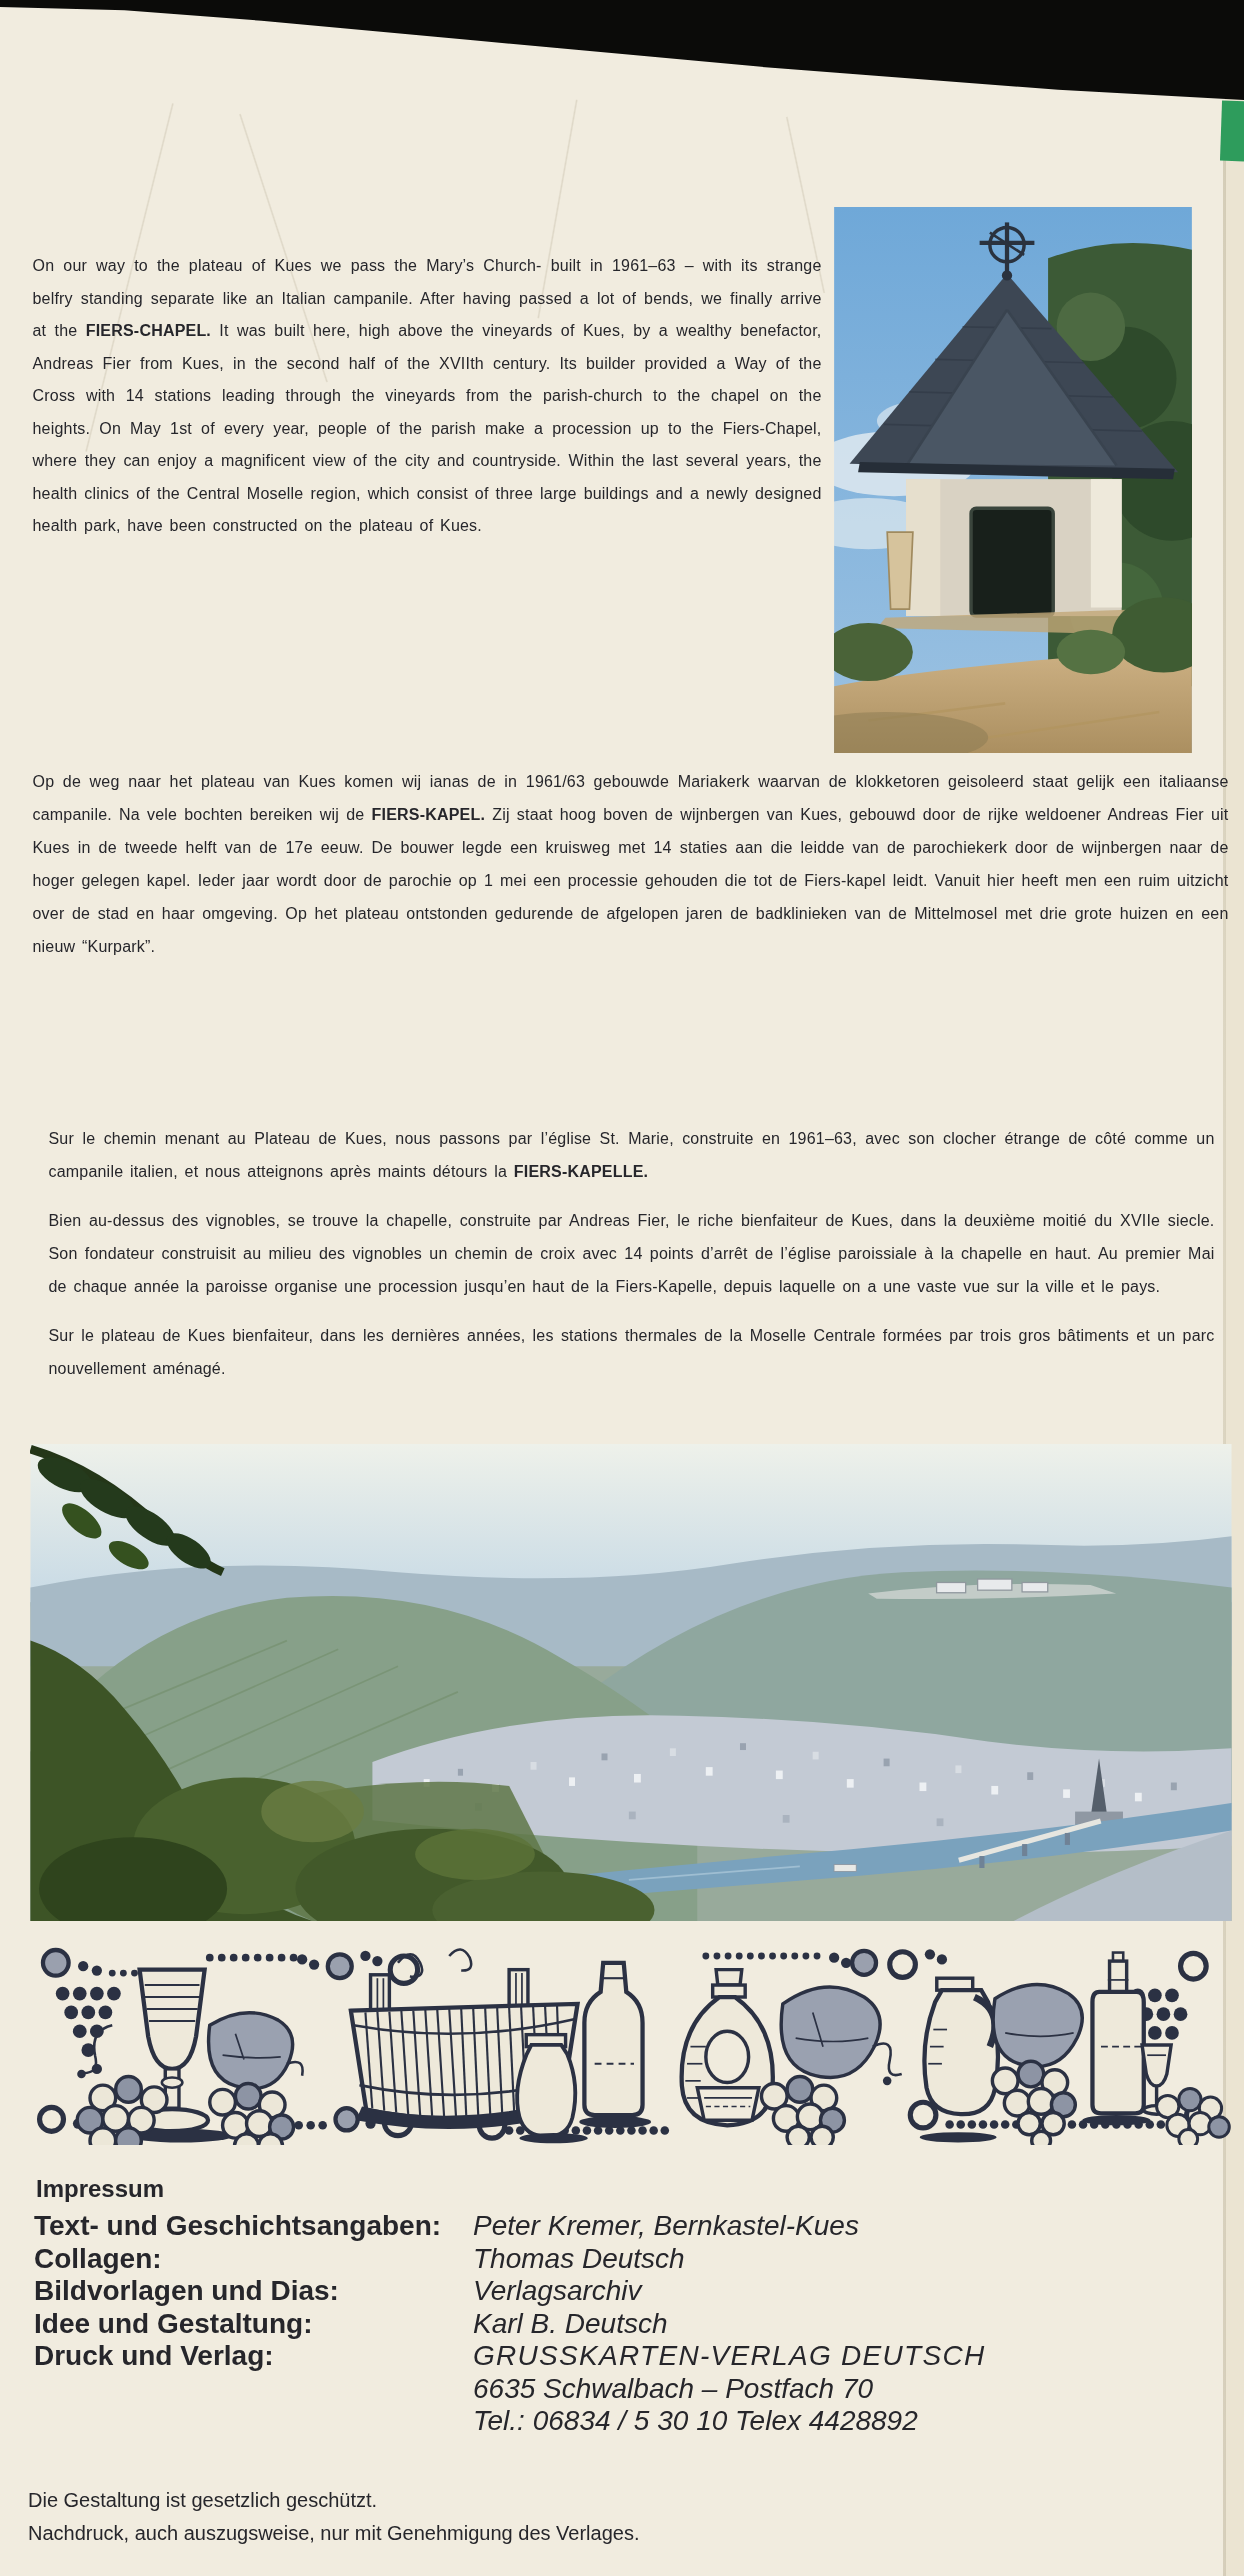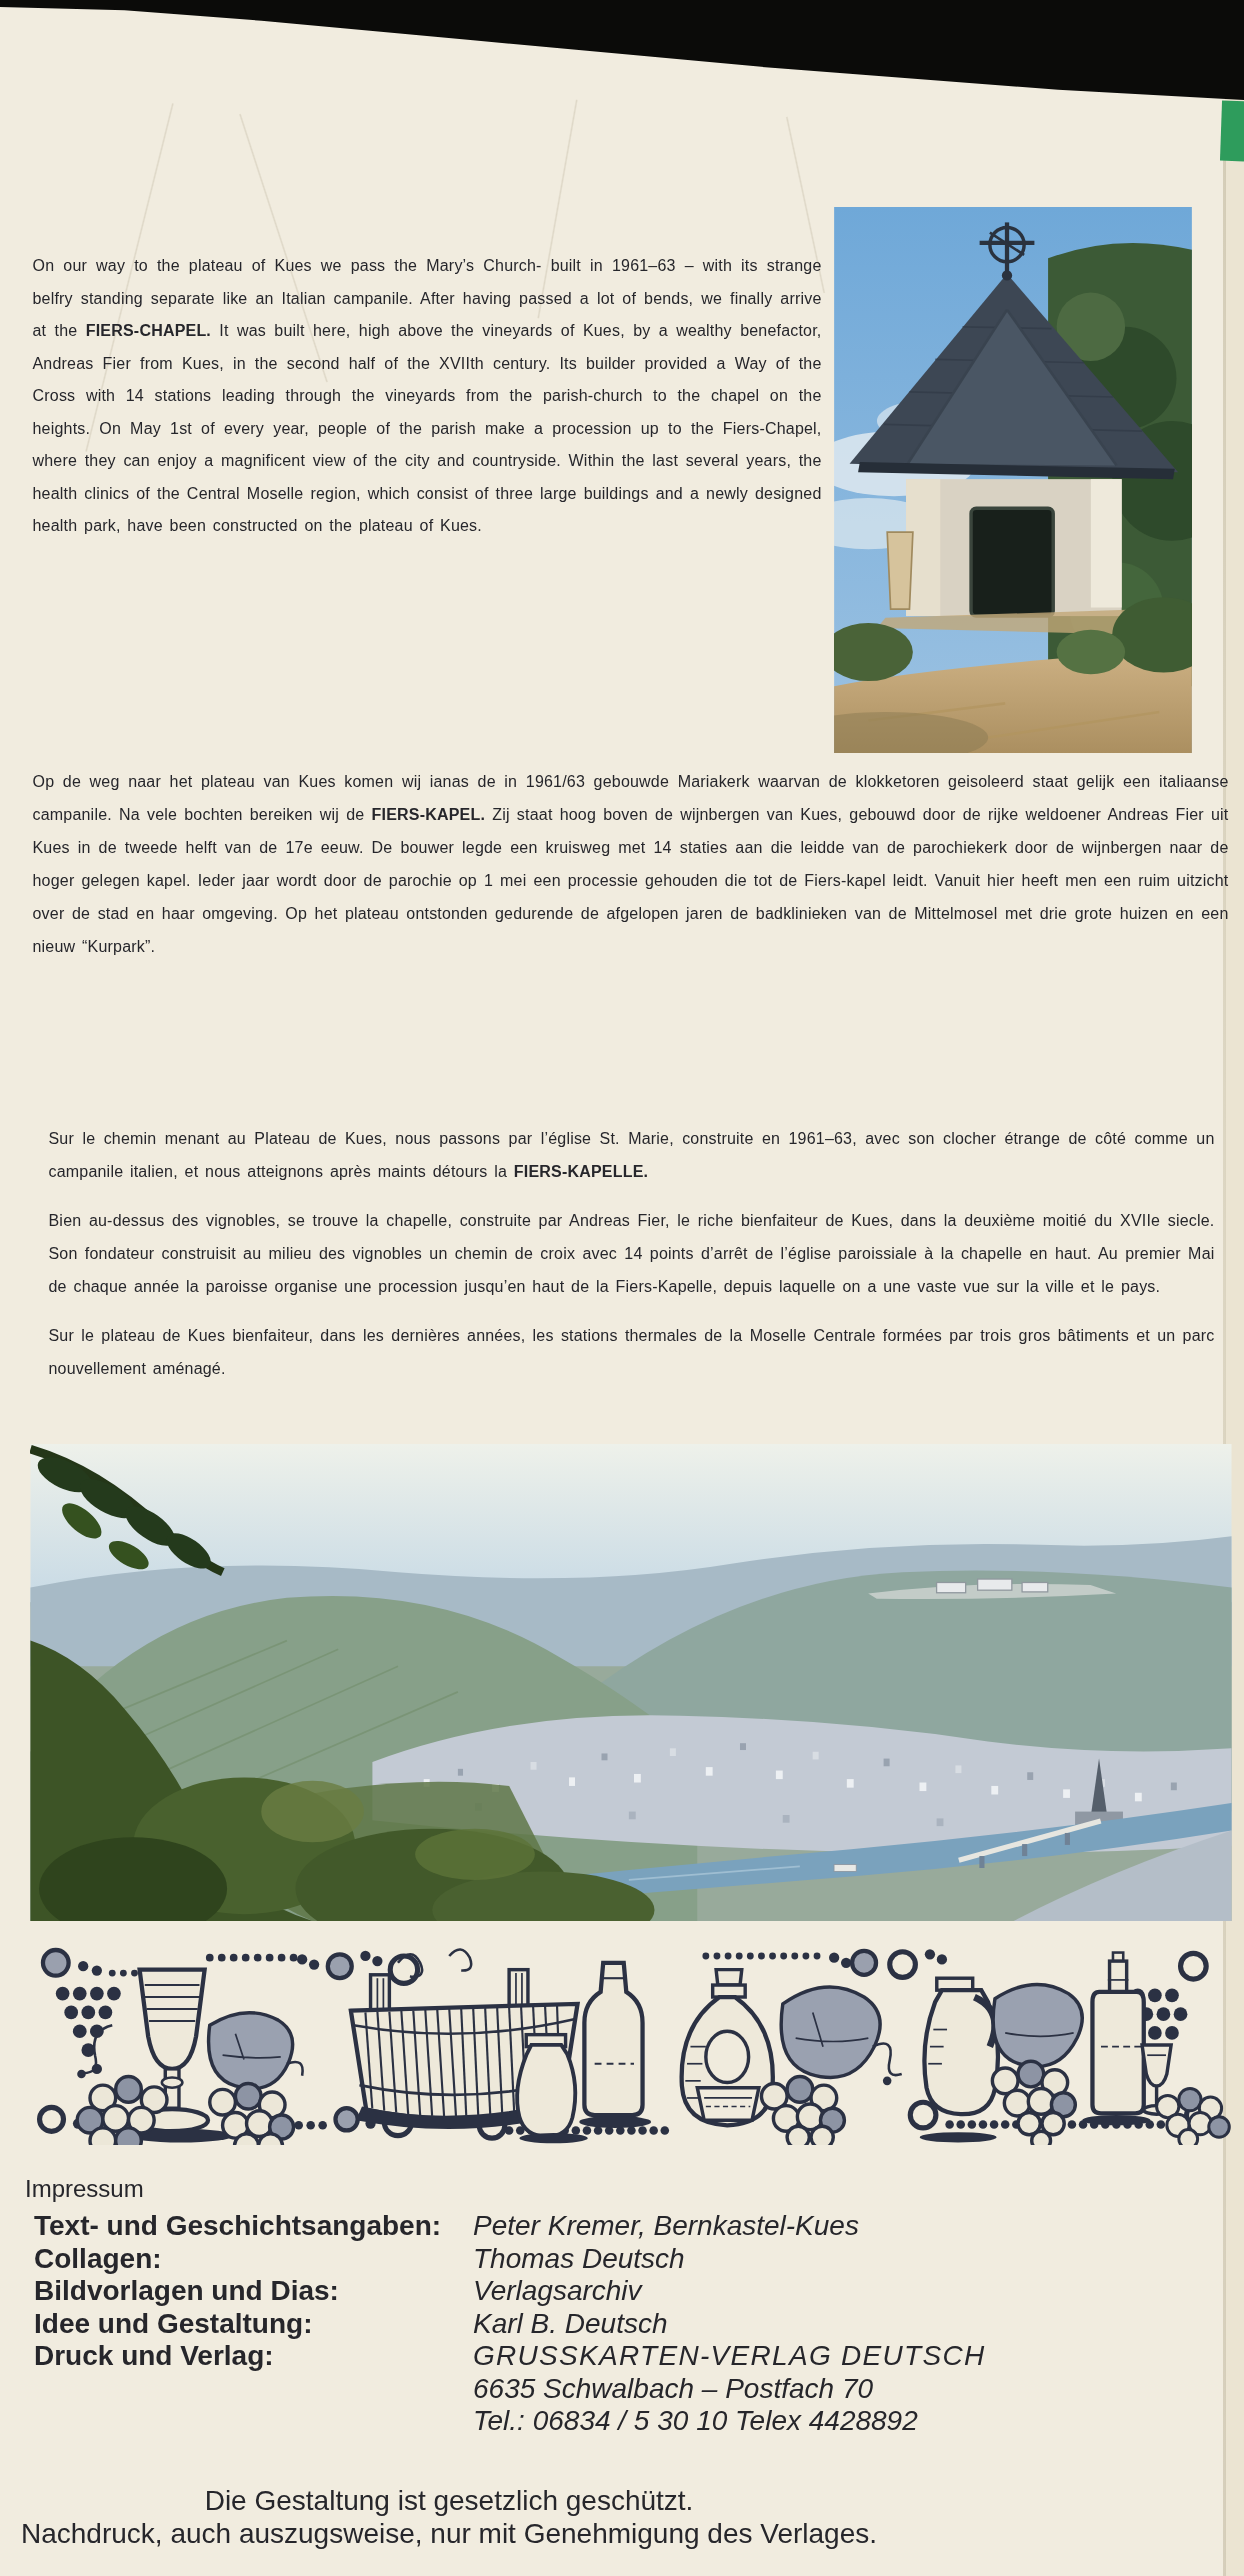--- a/index.html
+++ b/index.html
@@ -24,27 +24,27 @@
   .b{font-weight:700;}
   .en{left:32.5px;top:250px;width:789px;}
   .nl{left:32.5px;top:765px;width:1196px;line-height:33px;}
   .fr{left:32.5px;top:1106px;width:1198px;line-height:33px;}
 
   .photo{position:absolute;display:block;}
   .chapel{left:834px;top:207px;}
   .panorama{left:30px;top:1444px;}
   .border-strip{left:30px;top:1944px;position:absolute;display:block;}
 
-  .imp-head{position:absolute;left:25px;top:2175px;font-size:24px;font-weight:400;}
+  .imp-head{position:absolute;left:36px;top:2175px;font-size:24px;font-weight:700;}
   .credits{position:absolute;left:34px;top:2210px;width:1164px;font-size:28px;}
   .crow{position:relative;height:32.5px;white-space:nowrap;}
   .clabel{font-weight:700;}
   .cvalue{position:absolute;left:439px;top:0;font-style:italic;}
   .caps{letter-spacing:1.3px;}
-  .footer{position:absolute;left:21px;top:2484px;font-size:28px;line-height:33px;text-align:center;}
+  .footer{position:absolute;left:28px;top:2484px;font-size:20px;line-height:33px;}
 </style>
 </head>
 <body>
 
 <div class="scan">
 
   <div class="right-edge"></div>
   <div class="crease-r"></div>
   <div class="scan-top"></div>
   <div class="green-patch"></div>

